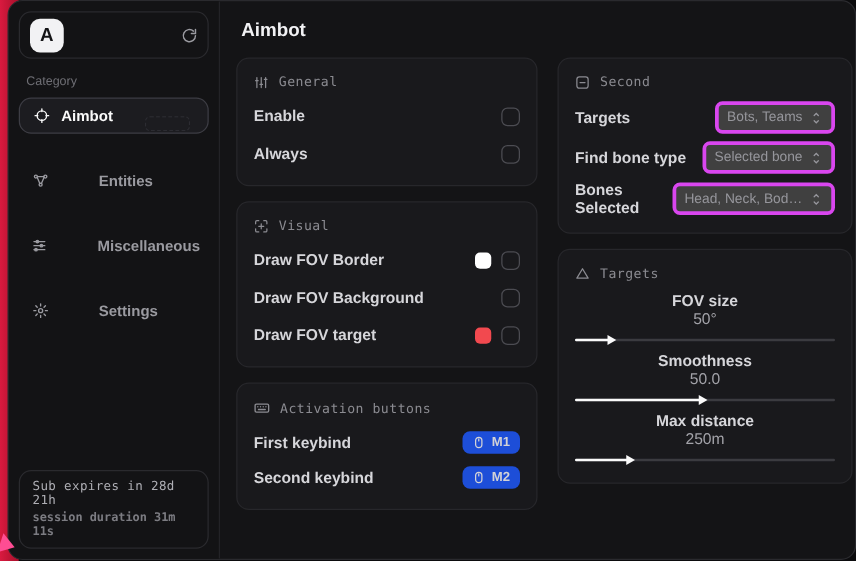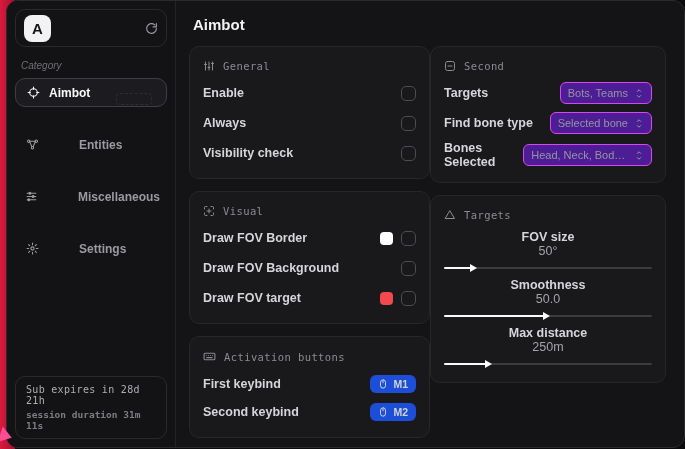--- a/index.html
+++ b/index.html
@@ -18,61 +18,61 @@
   .sidebar { width:169px; flex:0 0 169px; border-right:1px solid #232327;
     position:relative; padding:8px; background:#131315; }
   .brand { height:38px; border:1px solid #2a2a2e; border-radius:10px;
     display:flex; align-items:center; gap:8px; padding:4px 8px; }
   .logo { width:27px; height:27px; border-radius:8px; background:#f2f2f4;
     color:#141416; font-weight:bold; font-size:15px; display:flex;
     align-items:center; justify-content:center; }
   .brand-name { font-size:11.5px; font-weight:bold; color:#f0f0f2; line-height:1.25; }
   .brand-sub { font-size:10px; color:#86868c; }
   .refresh { margin-left:auto; color:#9a9aa0; display:flex; }
-  .cat-label { margin:13px 4px 7px 6px; font-size:10px; color:#6f6f75;font-style:italic; }
+  .cat-label { margin:13px 4px 7px 6px; font-size:10px; color:#6f6f75; }
   .nav-item { height:29px; display:flex; align-items:center; gap:9px;
     padding:0 10px; border-radius:10px; color:#9a9aa0; font-size:12px;
     font-weight:600; margin-bottom:0; position:relative; cursor:default; }
   .nav-item + .nav-item { margin-top:10px;gap:40px; }
   .nav-item.sel { border:1px solid #3d3d44; background:#1c1c20; color:#fafafa; }
   .nav-item .nicon { display:flex; width:14px; justify-content:center; }
   .ghost { position:absolute; right:14px; bottom:1px; width:36px; height:12px;
     border:1px dashed #3a3a41; border-radius:4px; opacity:.55; }
   .nav-list { display:flex; flex-direction:column; gap:13px; }
   .subbox { position:absolute; left:8px; right:8px; bottom:8px;
     border:1px solid #2a2a2e; border-radius:10px; padding:7px 10px; }
   .subbox .l1 { font-family:"DejaVu Sans Mono", monospace; font-size:10px;
     color:#aeaeb4; letter-spacing:.3px; }
   .subbox .l2 { font-family:"DejaVu Sans Mono", monospace; font-size:9.5px;
     font-weight:bold; color:#7c7c82; margin-top:3px; }
 
   
   .main { flex:1; padding:11px 13px; position:relative; }
   .page-title { font-size:15px; font-weight:bold; color:#f2f2f4; margin:4px 0 13px 4px; }
-  .cols { display:flex; gap:0; align-items:flex-start; }
+  .cols { display:flex; gap:16px; align-items:flex-start; }
   .col-l { width:241px; display:flex; flex-direction:column; gap:12px; }
   .col-r { width:236px; display:flex; flex-direction:column; gap:12px; }
   .card { background:#19191c; border:1px solid #27272b; border-radius:10px;
     padding:10px 13px 13px; }
   .card-h { display:flex; align-items:center; gap:8px; color:#8b8b91;
     font-family:"DejaVu Sans Mono", monospace; font-size:10.5px;
     letter-spacing:.4px; margin:3px 0 9px; }
   .card-h svg { flex:0 0 auto; }
   .row { display:flex; justify-content:space-between; align-items:center;
     min-height:24px; margin-top:6px; }
   .row-label { color:#d6d6da; font-size:12.5px; font-weight:600; }
   .ctrl { display:flex; align-items:center; gap:8px; }
   .checkbox { width:15px; height:15px; border:1.5px solid #4c4c52;
     border-radius:5px; background:transparent; cursor:pointer; }
   .swatch { width:13px; height:13px; border-radius:4px; cursor:pointer; }
   .chip { display:flex; align-items:center; gap:5px; background:#1d4ed8;
     border-radius:6px; padding:3px 8px; color:#d2d2d6; font-size:10.5px;
     font-weight:bold; cursor:pointer; }
-  .select { display:flex; align-items:center; gap:6px; background:#4c1d95;
-    border:1px solid #d946ef; border-radius:6px; padding:4px 7px;
+  .select { display:flex; align-items:center; gap:6px; background:#404040;
+    border:3px solid #d946ef; border-radius:6px; padding:4px 7px;
     color:#96969c; font-size:11px; cursor:pointer; white-space:nowrap; }
   .slider-group { margin-top:9px; }
   .slider-head { display:flex; justify-content:space-between; align-items:center;flex-direction:column; }
   .slider-val { color:#a2a2a8; font-size:12.5px; }
   .track { position:relative; height:2px; background:#3b3b40; border-radius:2px;
     margin:9px 0 4px; cursor:pointer; }
   .fill { position:absolute; left:0; top:0; height:2px; background:#fafafa;
     border-radius:2px; }
   .thumb { position:absolute; top:-3.5px; right:-4px; width:0; height:0;
     border-top:4.5px solid transparent; border-bottom:4.5px solid transparent;
@@ -167,24 +167,20 @@
             <span>General</span>
           </div>
           <div class="row">
             <span class="row-label">Enable</span>
             <span class="checkbox"></span>
           </div>
           <div class="row">
             <span class="row-label">Always</span>
             <span class="checkbox"></span>
           </div>
-          <div class="row">
-            <span class="row-label">Visibility check</span>
-            <span class="checkbox"></span>
-          </div>
         </div>
 
         <div class="card">
           <div class="card-h">
             <span>
               <svg width="12" height="12" viewBox="0 0 24 24" fill="none" stroke="currentColor" stroke-width="2" stroke-linecap="round">
                 <path d="M3 8V5a2 2 0 0 1 2-2h3M16 3h3a2 2 0 0 1 2 2v3M21 16v3a2 2 0 0 1-2 2h-3M8 21H5a2 2 0 0 1-2-2v-3"></path>
                 <path d="M12 8v8M8 12h8"></path>
               </svg>
             </span>

